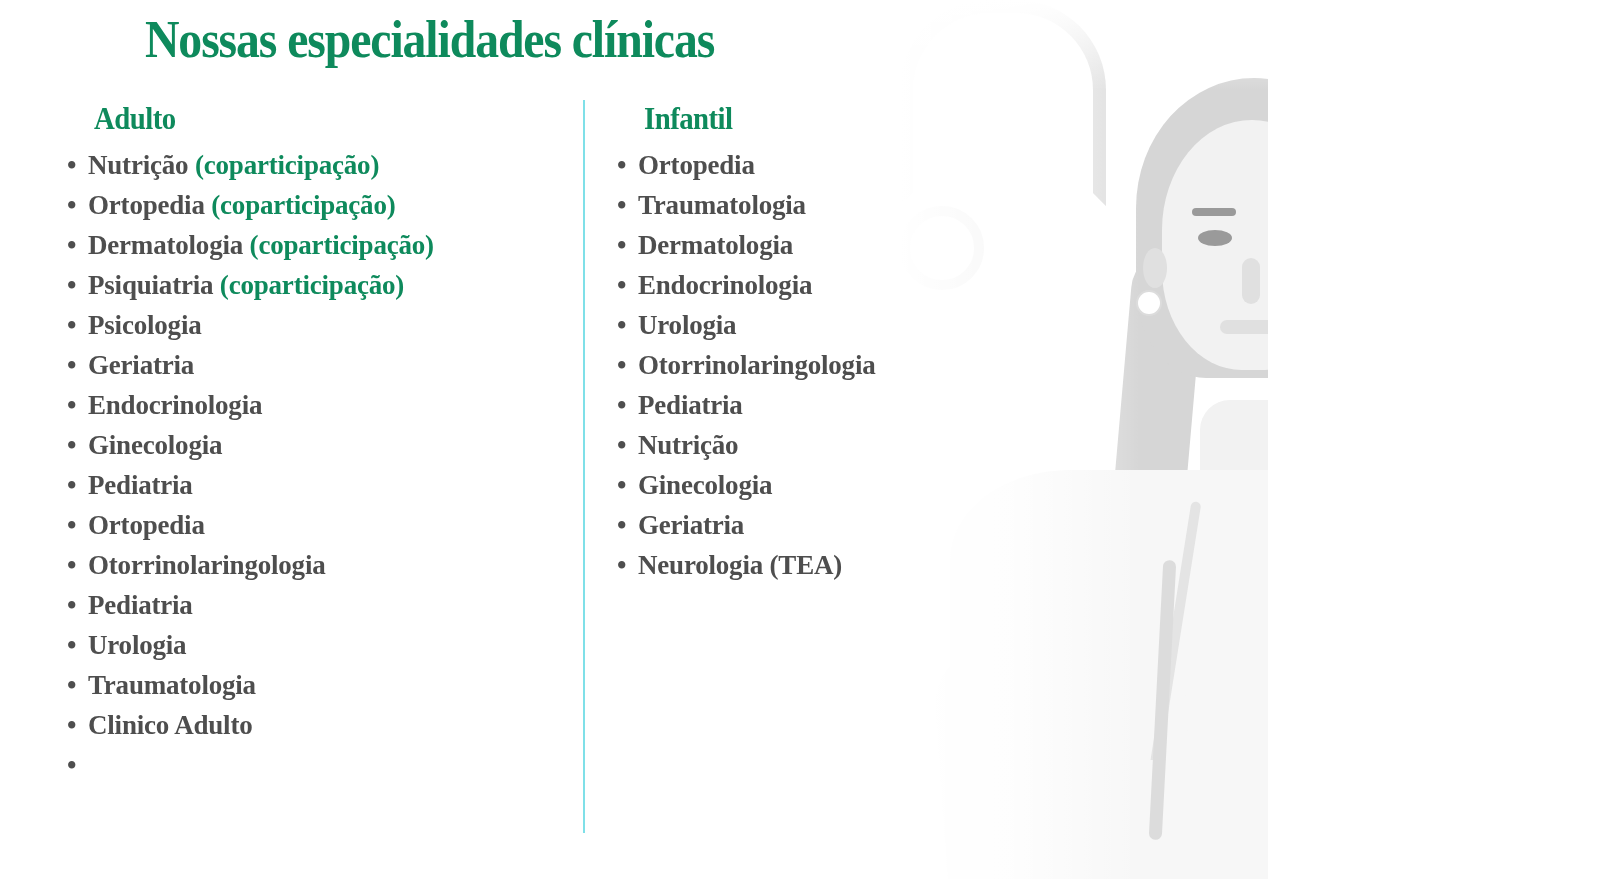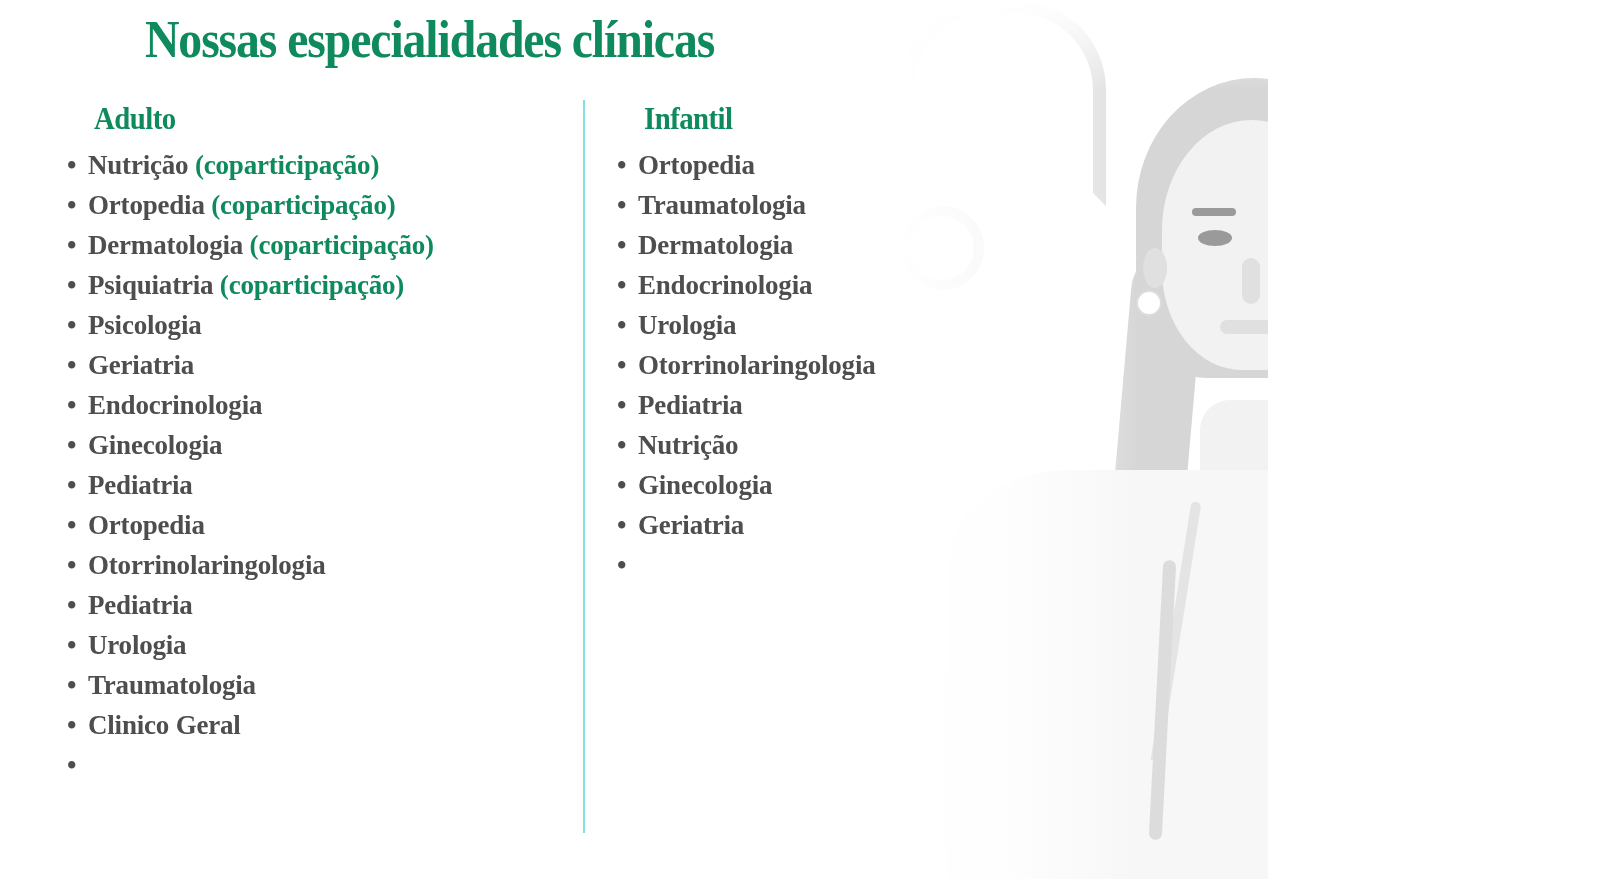--- a/index.html
+++ b/index.html
@@ -397,36 +397,36 @@
           <li><span class="bullet">•</span><span>Psicologia</span></li>
           <li><span class="bullet">•</span><span>Geriatria</span></li>
           <li><span class="bullet">•</span><span>Endocrinologia</span></li>
           <li><span class="bullet">•</span><span>Ginecologia</span></li>
           <li><span class="bullet">•</span><span>Pediatria</span></li>
           <li><span class="bullet">•</span><span>Ortopedia</span></li>
           <li><span class="bullet">•</span><span>Otorrinolaringologia</span></li>
           <li><span class="bullet">•</span><span>Pediatria</span></li>
           <li><span class="bullet">•</span><span>Urologia</span></li>
           <li><span class="bullet">•</span><span>Traumatologia</span></li>
-          <li><span class="bullet">•</span><span>Clinico Geral</span></li>
+          <li><span class="bullet">•</span><span>Clinico Adulto</span></li>
           <li><span class="bullet">•</span></li>
         </ul>
     </div>
 
     <div class="col col-infantil">
       <div class="col-head">Infantil</div>
       <ul class="spec-list" id="list-infantil">
           <li><span class="bullet">•</span><span>Ortopedia</span></li>
           <li><span class="bullet">•</span><span>Traumatologia</span></li>
           <li><span class="bullet">•</span><span>Dermatologia</span></li>
           <li><span class="bullet">•</span><span>Endocrinologia</span></li>
           <li><span class="bullet">•</span><span>Urologia</span></li>
           <li><span class="bullet">•</span><span>Otorrinolaringologia</span></li>
           <li><span class="bullet">•</span><span>Pediatria</span></li>
           <li><span class="bullet">•</span><span>Nutrição</span></li>
           <li><span class="bullet">•</span><span>Ginecologia</span></li>
           <li><span class="bullet">•</span><span>Geriatria</span></li>
-          <li><span class="bullet">•</span></li>
+          <li><span class="bullet">•</span><span>Neurologia (TEA)</span></li>
         </ul>
     </div>
 
   </div>
 </div>
 
 </body></html>

